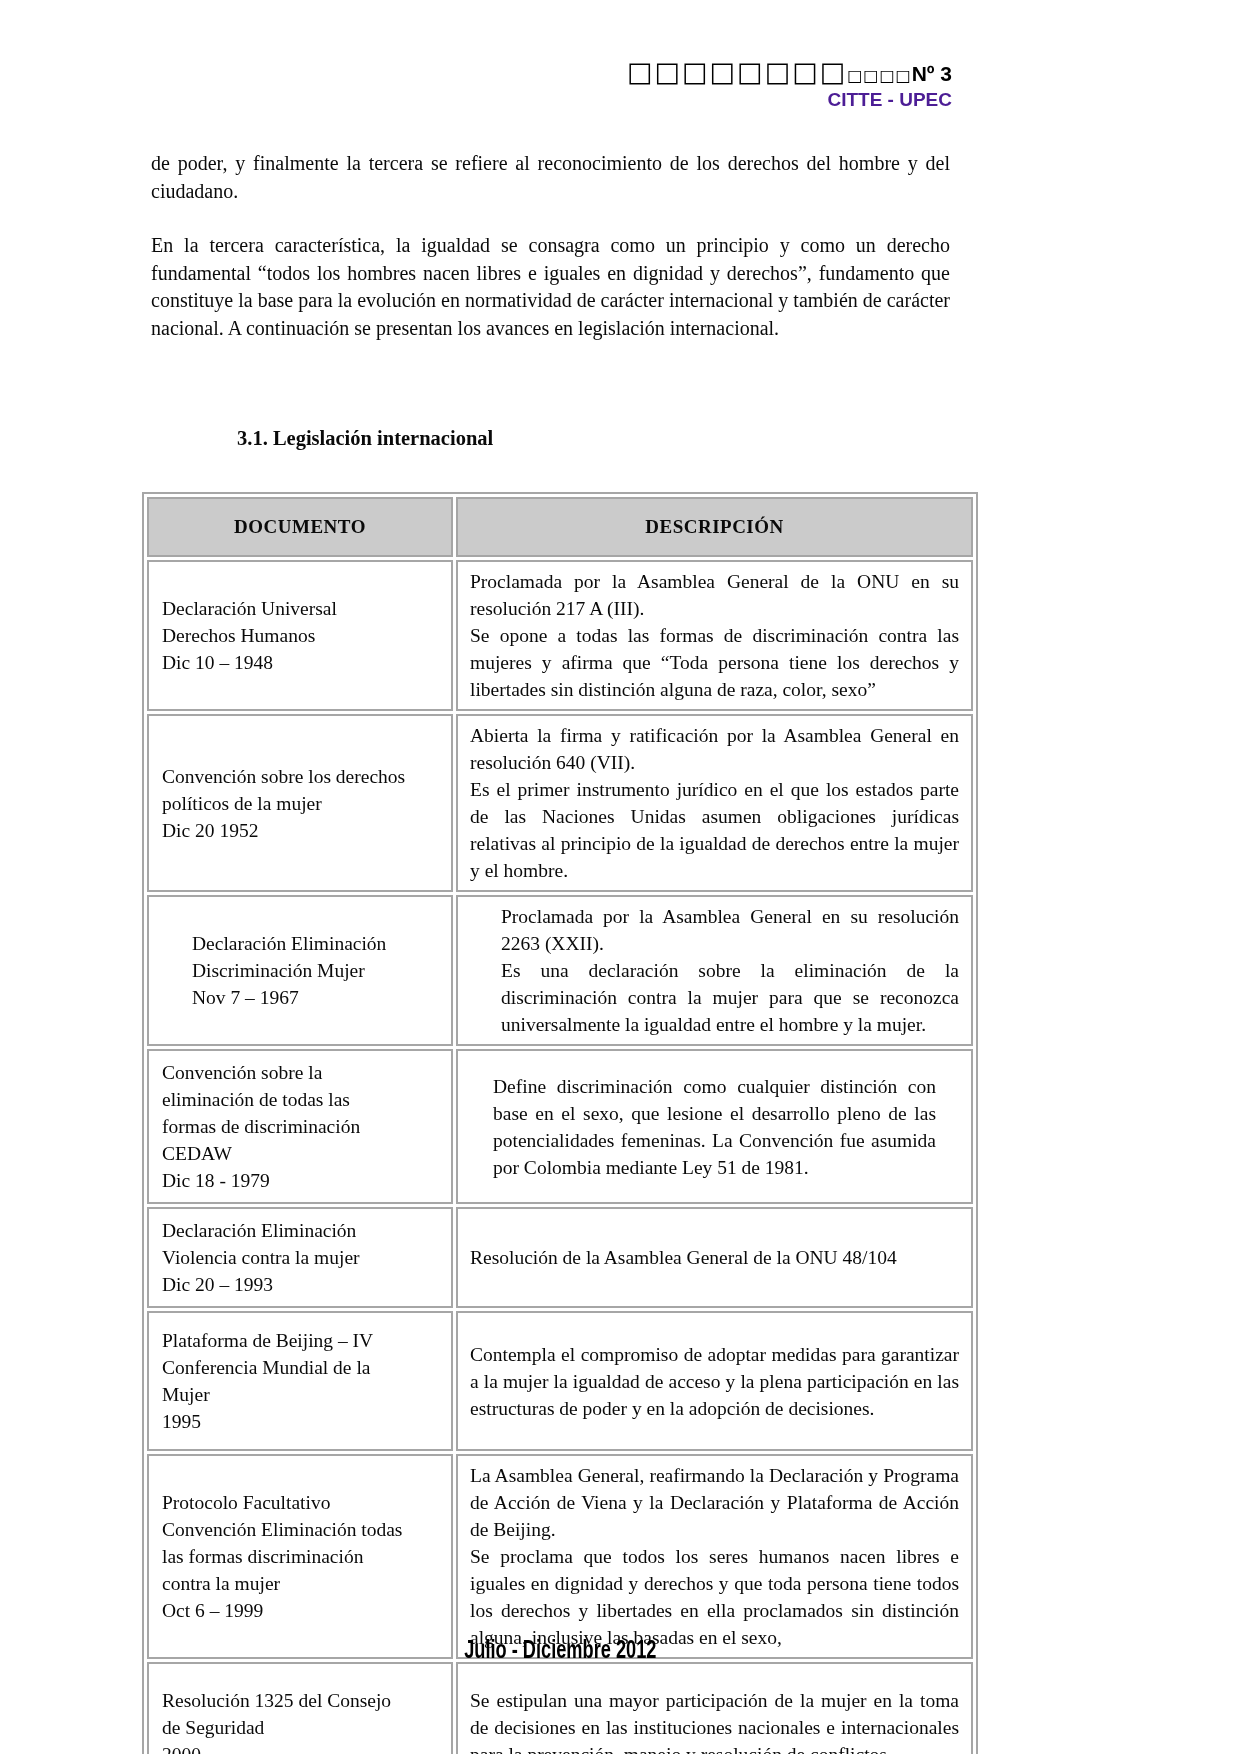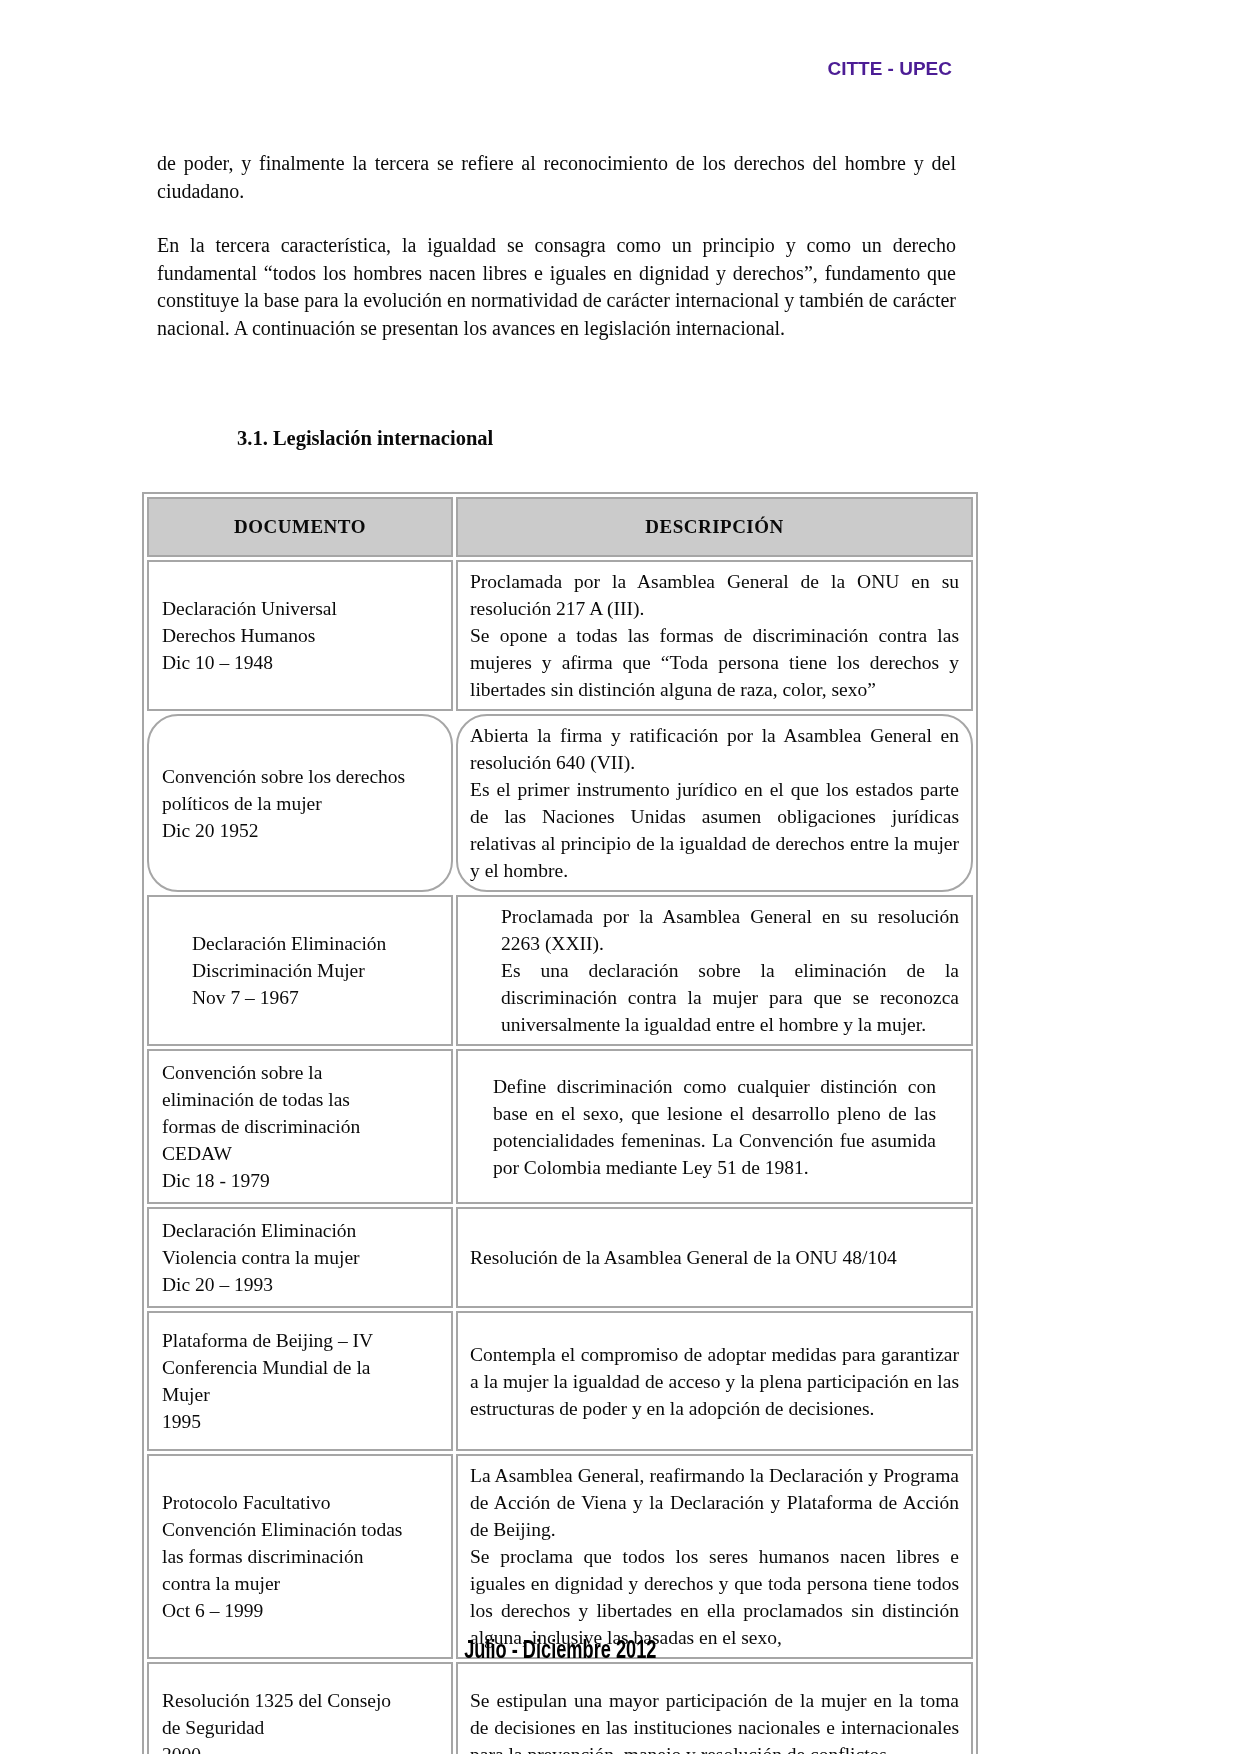--- a/index.html
+++ b/index.html
@@ -18,21 +18,21 @@
     position:absolute; top:56px; left:0; right:288px;
     text-align:right; line-height:1.15;
   }
   .glyph-boxes-large { font-family:"DejaVu Sans", sans-serif; font-size:27px; letter-spacing:2px; color:#000; }
   .glyph-boxes-small { font-family:"DejaVu Sans", sans-serif; font-size:16px; letter-spacing:1px; color:#000; }
   .issue-num { font-family:"Liberation Sans", sans-serif; font-weight:bold; font-size:21px; color:#000; }
   .org-name  { font-family:"Liberation Sans", sans-serif; font-weight:bold; font-size:19px; color:#4c1d95; margin-top:2px; }
 
   
   .para {
-    position:absolute; left:157px; width:799px;
+    position:absolute; left:151px; width:799px;
     text-align:justify;
     font-size:20px; line-height:27.5px;
   }
   .para-1 { top:130px; }
   .para-2 { top:212px; }
 
   .section-heading {
     position:absolute; top:406px; left:237px;
     font-size:20.5px; font-weight:bold;
   }
@@ -59,21 +59,21 @@
     vertical-align:middle;
     white-space:pre-line;
     margin-top:20px;
   }
   th.col-doc  { width:300px;margin-top:36px; }
   td.cell-doc  { padding:8px 8px 8px 13px; text-align:left; }
   td.cell-desc { padding:6px 12px; text-align:justify; }
   td.cell-desc.inset { padding:6px 35px; }
 
   tr.r1 td { height:130px; }
-  tr.r2 td { height:132px;border-radius:31px; }
+  tr.r2 td { height:132px; }
   tr.r3 td { height:104px;padding-left:43px; }
   tr.r4 td { height:126px; }
   tr.r5 td { height:78px; }
   tr.r6 td { height:120px; }
   tr.r7 td { height:154px; }
   tr.r8 td { height:110px; }
 
   
   .footer {
     position:absolute; top:1634px; left:142px; width:836px;
@@ -86,20 +86,23 @@
     transform:scaleX(0.70); transform-origin:center;
     white-space:nowrap;
   }
 </style>
 </head>
 <body>
 
 <div class="page">
 
   <div class="doc-header">
+    <div>
+      <span class="glyph-boxes-large">□□□□□□□□</span><span class="glyph-boxes-small">□□□□</span><span class="issue-num">Nº 3</span>
+    </div>
     <div class="org-name">CITTE - UPEC</div>
   </div>
 
   <p class="para para-1">de poder, y finalmente la tercera se refiere al reconocimiento de los derechos del hombre y del ciudadano.</p>
   <p class="para para-2">En la tercera característica, la igualdad se consagra como un principio y como un derecho fundamental “todos los hombres nacen libres e iguales en dignidad y derechos”, fundamento que constituye la base para la evolución en normatividad de carácter internacional y también de carácter nacional. A continuación se presentan los avances en legislación internacional.</p>
 
   <h3 class="section-heading">3.1. Legislación internacional</h3>
 
   <table class="legislation-table">
     <thead>

